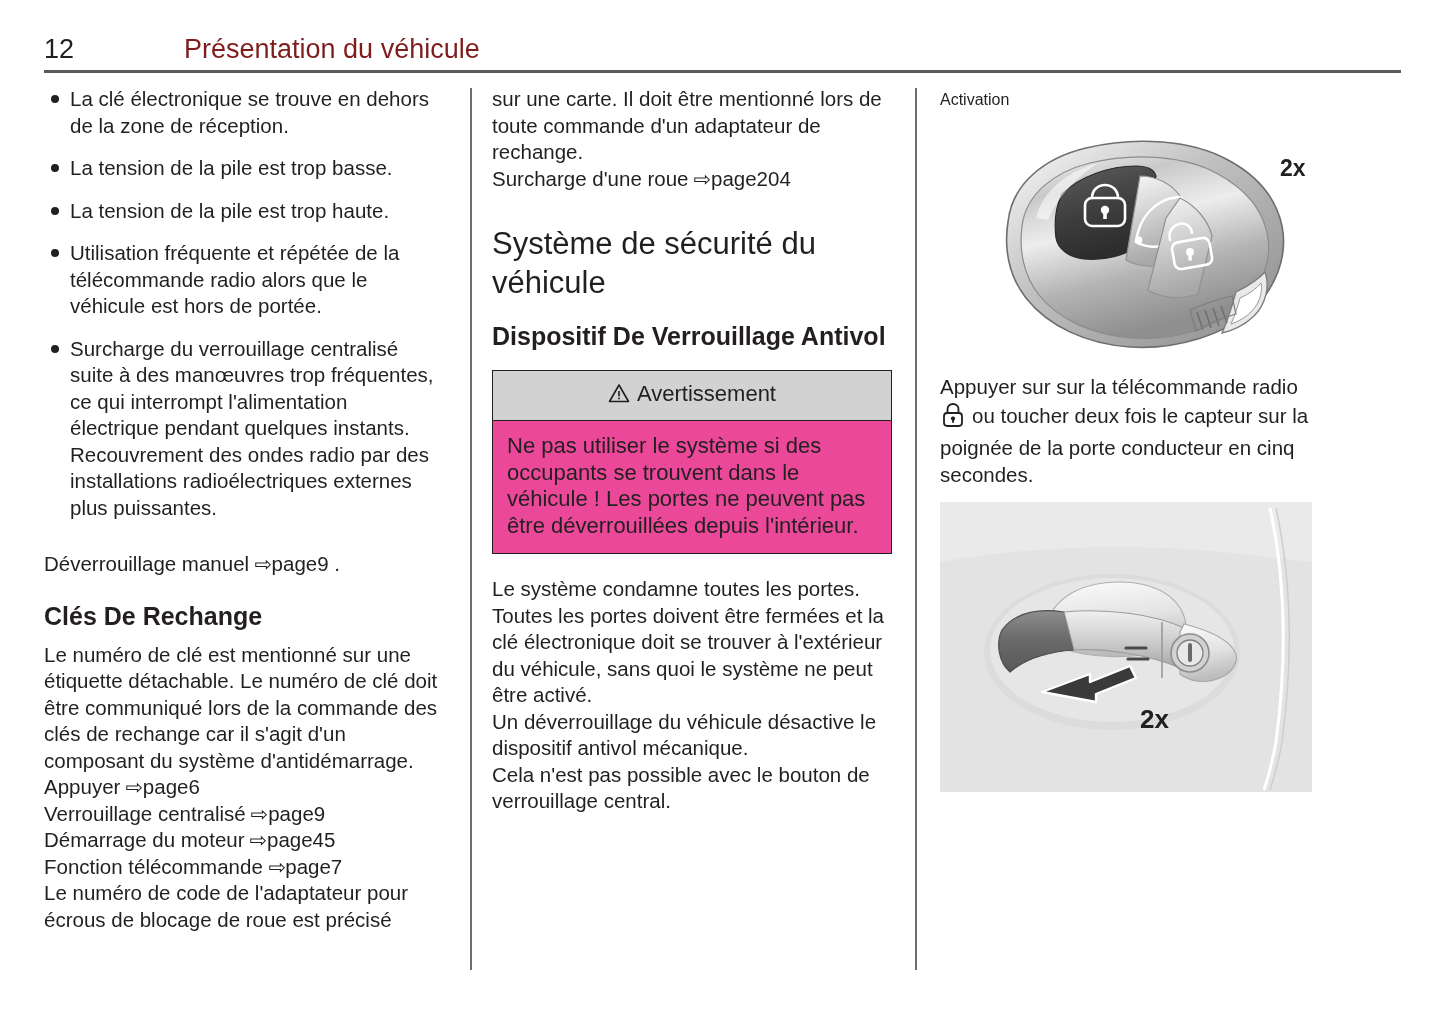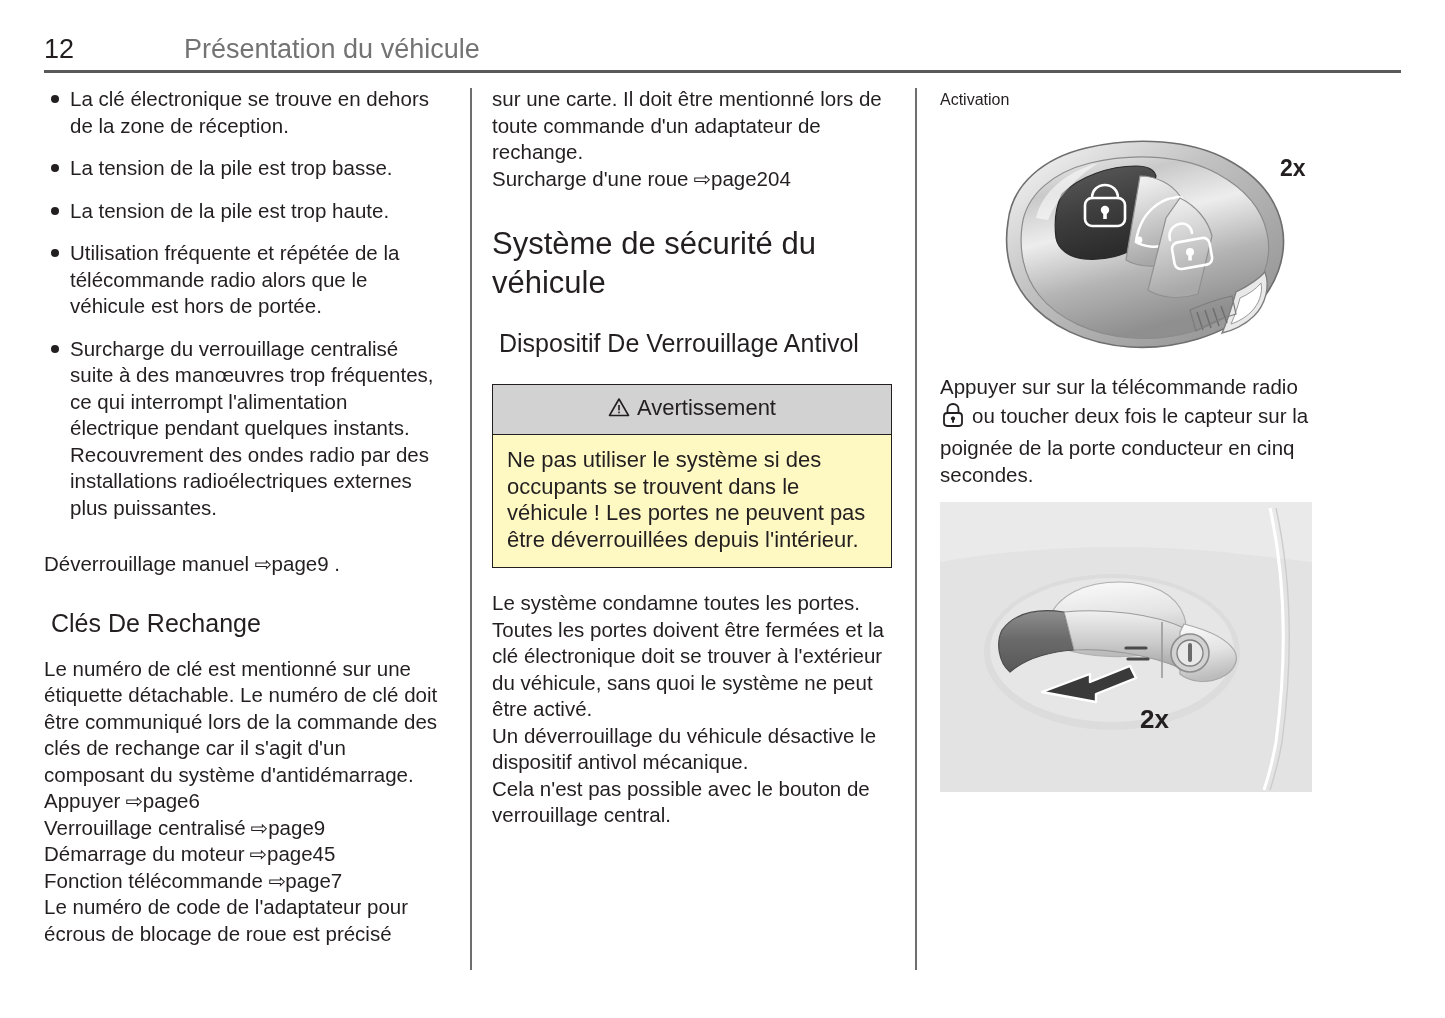--- a/index.html
+++ b/index.html
@@ -37,21 +37,21 @@
     top: 0;
     font-size: 27px;
     letter-spacing: 0px;
     color: #231f20;
   }
   .header-title {
     position: absolute;
     left: 140px;
     top: 0;
     font-size: 27px;
-    color: #737373;
+    color: #7f1d1d;
   }
   .header-rule {
     position: absolute;
     left: 44px;
     top: 70px;
     width: 1357px;
     height: 3px;
     background: #5a5a5a;
   }
 
@@ -107,22 +107,22 @@
   h1.h-main {
     font-size: 31px;
     line-height: 39px;
     font-weight: normal;
     margin: 0;
     color: #231f20;
   }
   h2.h-sub {
     font-size: 25px;
     line-height: 32px;
-    font-weight: normal;
-    margin: 7px;
+    font-weight: bold;
+    margin: 0;
     color: #231f20;
   }
   h2.h-col3 {
     font-size: 16px;
     line-height: 28px;
     font-weight: normal;
     margin: 0;
     color: #231f20;
   }
 
@@ -131,21 +131,21 @@
     font-size: 20px;
     display: inline-block;
     transform: scaleX(1.05);
   }
 
   
   .warnbox {
     border: 1.5px solid #231f20;
     width: 400px;
     box-sizing: border-box;
-    background: #fef9c3;
+    background: #ec4899;
   }
   .warnbox-head {
     background: #d2d2d2;
     border-bottom: 1.5px solid #231f20;
     text-align: center;
     padding: 10px 0 11px 0;
     font-size: 22px;
     line-height: 26px;
   }
   .warnbox-head .wtri {

